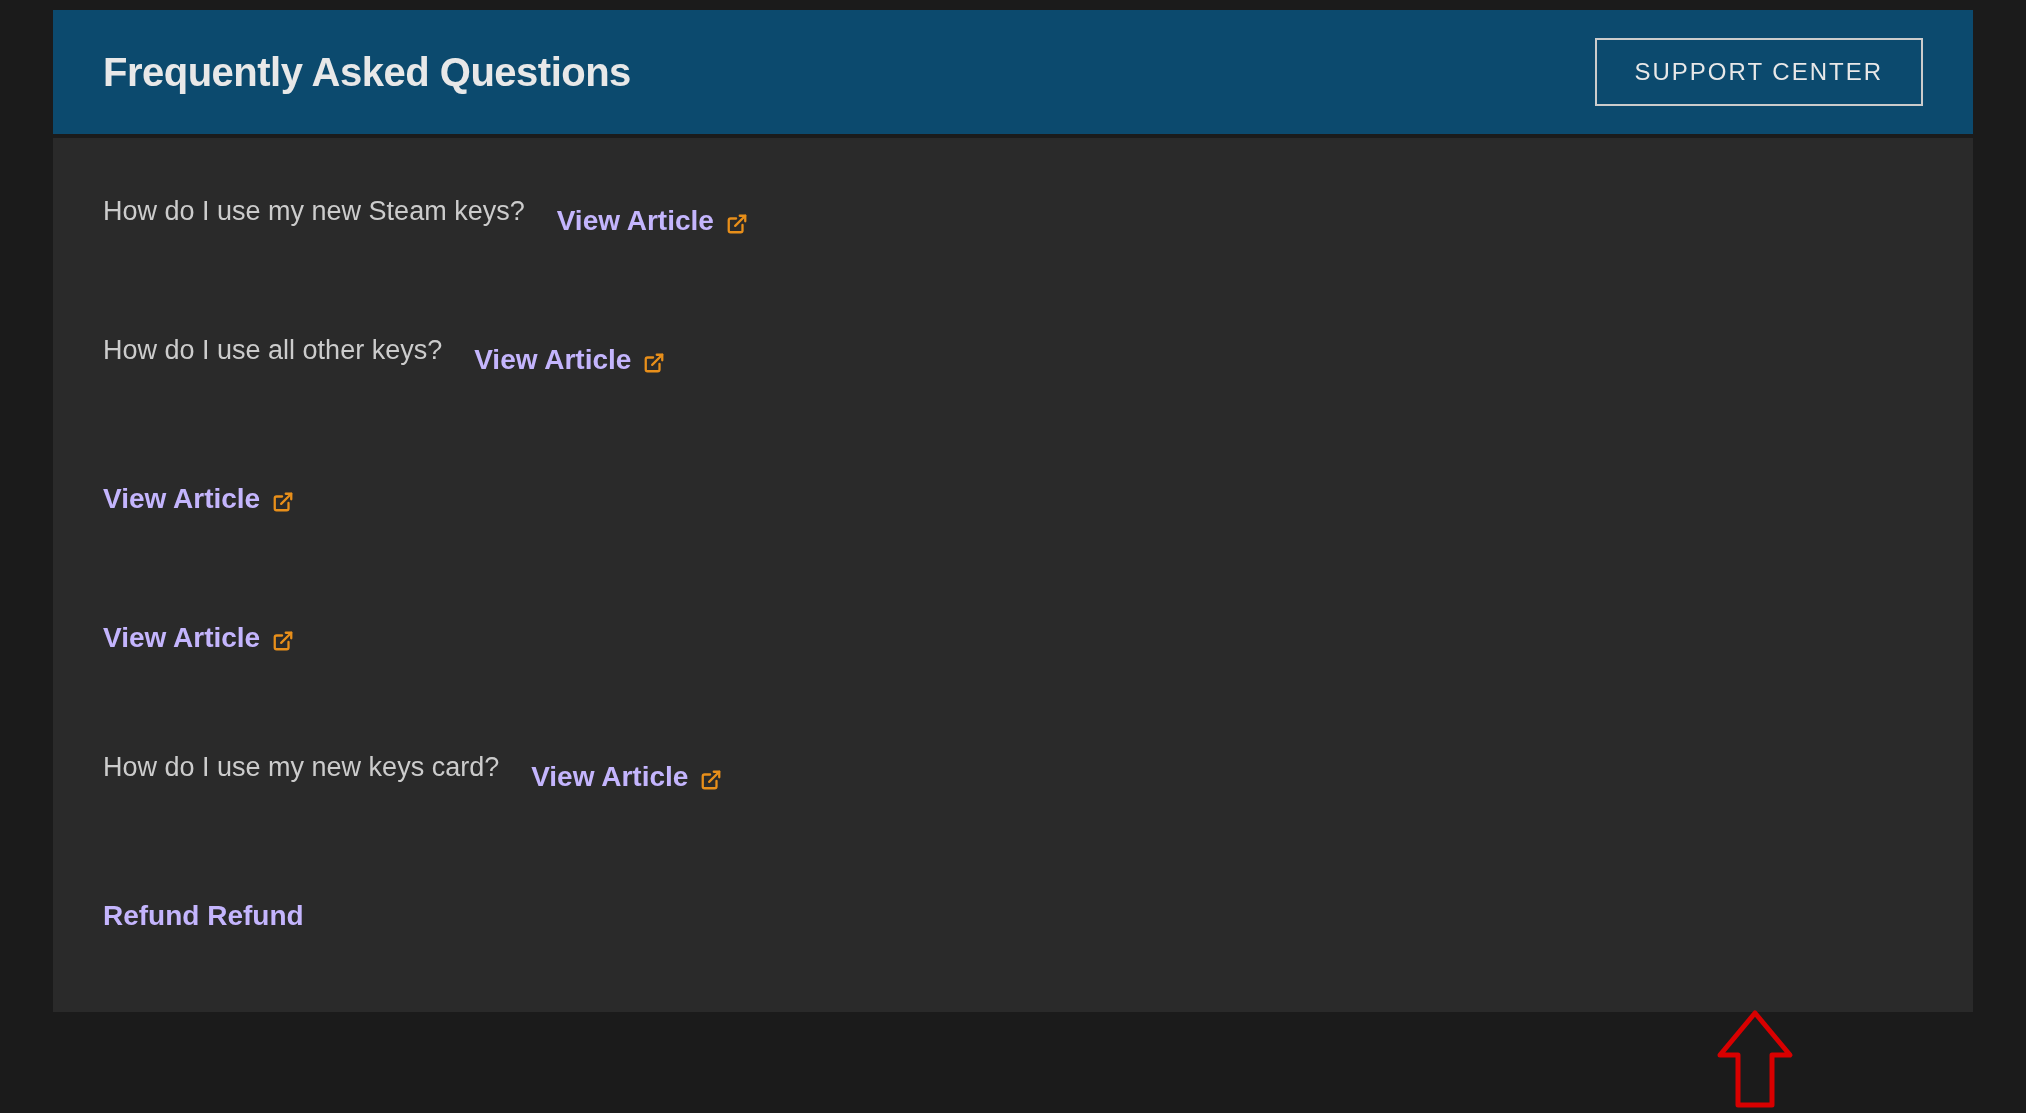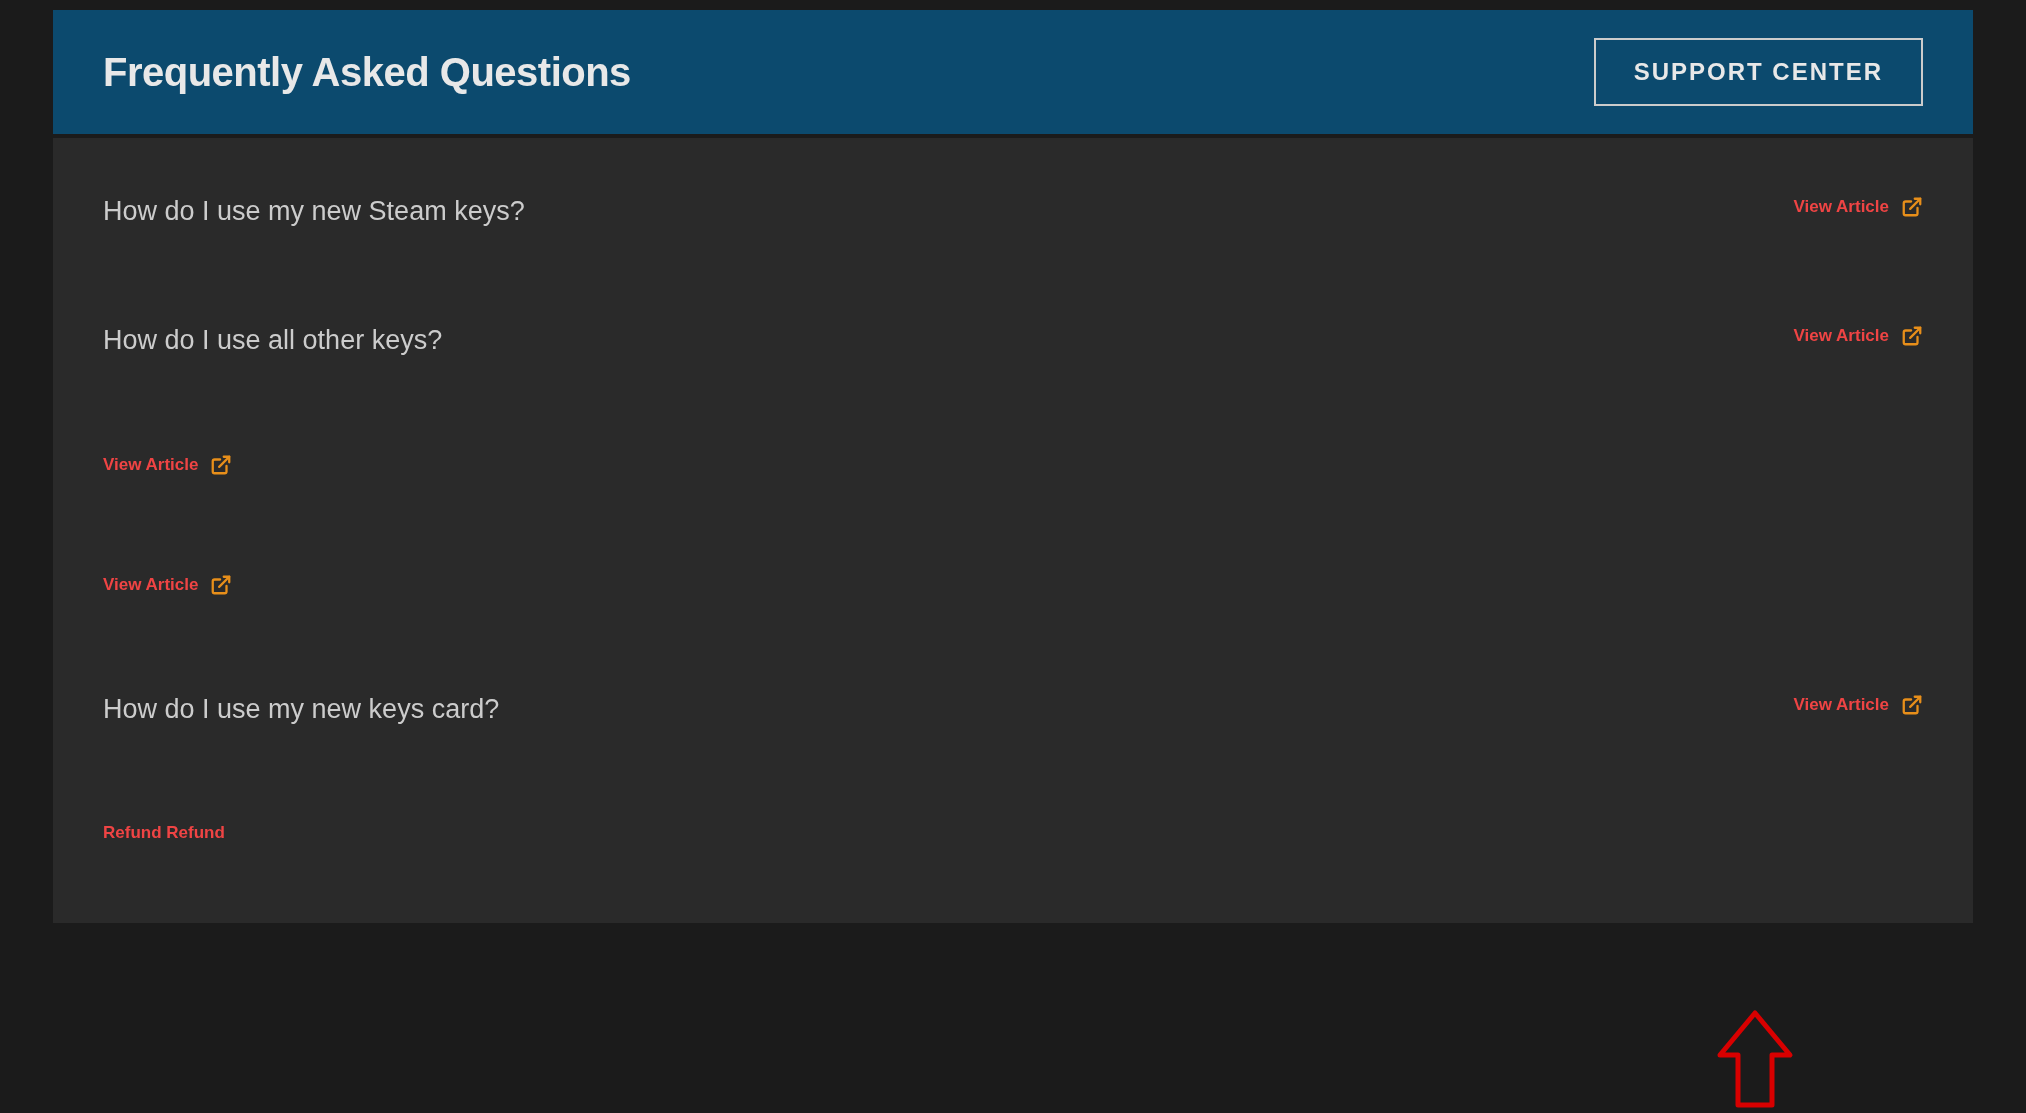--- a/index.html
+++ b/index.html
@@ -30,52 +30,53 @@
       color: #e8e8e8;
       font-size: 40px;
       font-weight: 600;
       letter-spacing: -0.5px;
     }
     .support-center-btn {
       border: 2px solid #cccccc;
       color: #e8e8e8;
       background: transparent;
       font-size: 24px;
-      font-weight: 700;
+      font-weight: 400;
       letter-spacing: 2px;
       padding: 18px 38px;
       cursor: pointer;
       font-family: inherit;
     }
     .faq-body {
       background-color: #2a2a2a;
       padding: 0 50px 40px 50px;
     }
     .faq-item {
       display: flex;
-      justify-content: space-between;
+      justify-content: flex-start;
       align-items: flex-start;
       padding-top: 58px;
       padding-bottom: 40px;
+      gap: 32px;
     }
     .faq-question {
       color: #cccccc;
       font-size: 27px;
       font-weight: 400;
     }
     .faq-action {
-      color: #ef4444;
-      font-size: 17px;
+      color: #c4b5fd;
+      font-size: 28px;
       font-weight: 600;
       cursor: pointer;
       display: flex;
       align-items: center;
       gap: 12px;
       white-space: nowrap;
-      margin-top: 0;
+      margin-top: 9px;
     }
     .external-link-icon {
       width: 22px;
       height: 22px;
       display: inline-block;
     }
     .annotation-arrow {
       position: fixed;
       pointer-events: none;
     }

